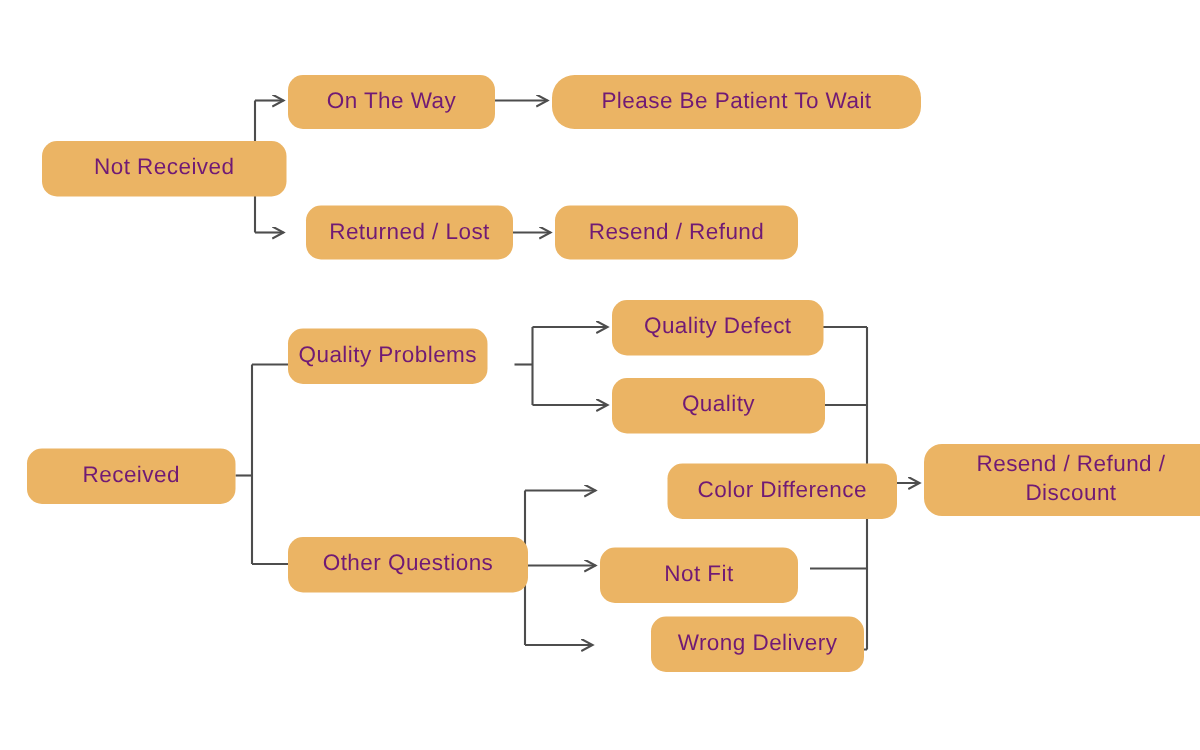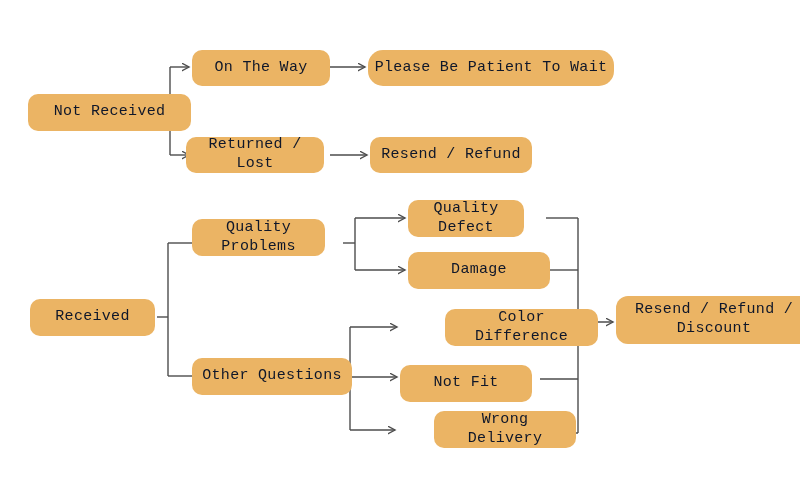--- a/index.html
+++ b/index.html
@@ -21,40 +21,39 @@
     top: 0;
     width: 800px;
     height: 500px;
   }
   .node {
     position: absolute;
     display: flex;
     align-items: center;
     justify-content: center;
     background: #EBB464;
-    color: #0f172a;
+    color: #701a75;
     border-radius: 10px;
     font-size: 15px;
     letter-spacing: 0.3px;
     line-height: 1.25;
     text-align: center;
     box-sizing: border-box;
     padding: 2px 6px;
-    font-family: Liberation Mono, monospace;
   }
   
   #n-not-received      { left: 18px;  top: 94px;  width: 163px; height: 37px; margin-left: 10px; }
   #n-on-the-way        { left: 192px; top: 50px;  width: 138px; height: 36px; }
   #n-please-wait       { left: 368px; top: 50px;  width: 246px; height: 36px; border-radius: 15px; }
-  #n-returned-lost     { left: 186px; top: 137px; width: 138px; height: 36px; }
+  #n-returned-lost     { left: 204px; top: 137px; width: 138px; height: 36px; }
   #n-resend-refund     { left: 370px; top: 137px; width: 162px; height: 36px; }
   #n-quality-problems  { left: 192px; top: 219px; width: 133px; height: 37px; }
-  #n-quality-defect    { left: 408px; top: 200px; width: 116px; height: 37px; }
+  #n-quality-defect    { left: 408px; top: 200px; width: 141px; height: 37px; }
   #n-damage            { left: 408px; top: 252px; width: 142px; height: 37px; }
-  #n-received          { left: 18px;  top: 299px; width: 125px; height: 37px; margin-left: 12px; }
+  #n-received          { left: 18px;  top: 299px; width: 139px; height: 37px; }
   #n-color-difference  { left: 400px; top: 309px; width: 153px; height: 37px; margin-left: 45px; }
   #n-other-questions   { left: 192px; top: 358px; width: 160px; height: 37px; }
   #n-not-fit           { left: 400px; top: 365px; width: 132px; height: 37px; }
   #n-wrong-delivery    { left: 398px; top: 411px; width: 142px; height: 37px; margin-left: 36px; }
   #n-resend-discount   { left: 616px; top: 296px; width: 196px; height: 48px; border-radius: 12px; }
 </style>
 </head>
 <body>
 
 <div class="canvas">
@@ -98,21 +97,21 @@
     <path d="M578,322 H613" marker-end="url(#ah)"></path>
   </svg>
 
   <div class="node" id="n-not-received">Not Received</div>
   <div class="node" id="n-on-the-way">On The Way</div>
   <div class="node" id="n-please-wait">Please Be Patient To Wait</div>
   <div class="node" id="n-returned-lost">Returned / Lost</div>
   <div class="node" id="n-resend-refund">Resend / Refund</div>
   <div class="node" id="n-quality-problems">Quality Problems</div>
   <div class="node" id="n-quality-defect">Quality Defect</div>
-  <div class="node" id="n-damage">Damage</div>
+  <div class="node" id="n-damage">Quality</div>
   <div class="node" id="n-received">Received</div>
   <div class="node" id="n-color-difference">Color Difference</div>
   <div class="node" id="n-other-questions">Other Questions</div>
   <div class="node" id="n-not-fit">Not Fit</div>
   <div class="node" id="n-wrong-delivery">Wrong Delivery</div>
   <div class="node" id="n-resend-discount">Resend / Refund / Discount</div>
 
 </div>
 
 </body></html>

